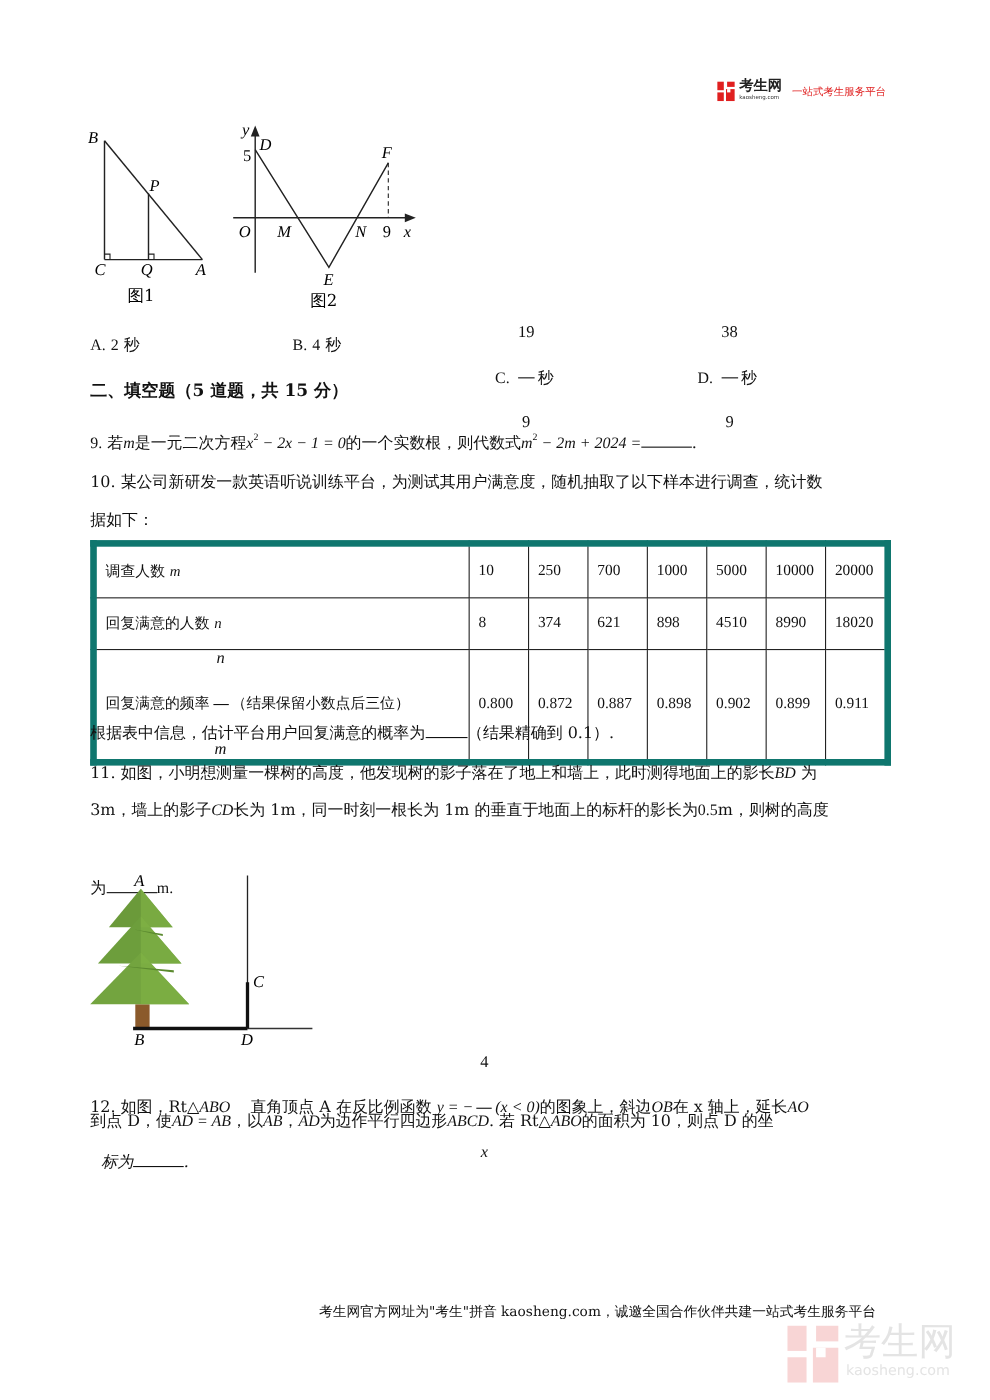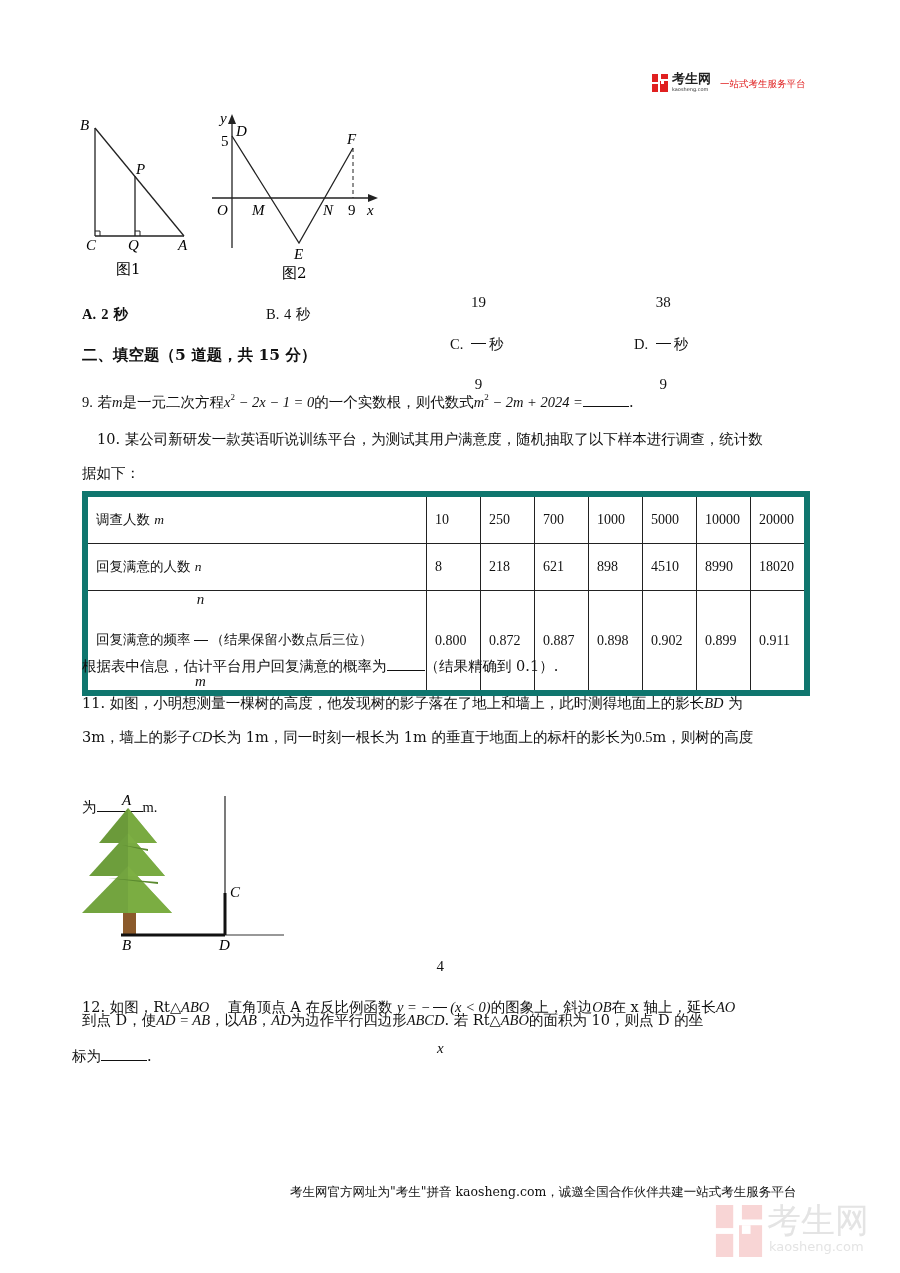--- a/index.html
+++ b/index.html
@@ -79,21 +79,21 @@
   <text x="17" y="107" class="it" font-size="15">O</text>
   <text x="52" y="107" class="it" font-size="15">M</text>
   <text x="123" y="107" class="it" font-size="15">N</text>
   <text x="148" y="107" class="lat" font-size="15">9</text>
   <text x="167" y="107" class="it" font-size="15">x</text>
   <text x="94" y="151" class="it" font-size="15">E</text>
   <text x="147" y="36" class="it" font-size="15">F</text>
   <text x="82" y="170" font-size="15" font-family="DejaVu Serif, serif">图2</text>
 </svg>
 
-<div class="abs txt" style="left:82px; top:304px;font-weight:bold;">
+<div class="abs txt" style="left:82px; top:304px;">
   <span class="lat">A.</span>
   <span class="lat">2</span>
   <span>秒</span>
 </div>
 <div class="abs txt" style="left:266px; top:304px;">
   <span class="lat">B.</span>
   <span class="lat">4</span>
   <span>秒</span>
 </div>
 <div class="abs txt" style="left:450px; top:294px; display:flex; align-items:center;">
@@ -115,39 +115,39 @@
   <span>秒</span>
 </div>
 
 <div class="abs txt" style="left:82px; top:345px; font-weight:bold; font-size:15.5px;">二、填空题（5 道题，共 15 分）</div>
 
 <div class="abs txt" style="left:82px; top:387px;">
   <span class="lat">9.</span>
   <span>若</span><span class="it">m</span><span>是一元二次方程</span><span class="it">x</span><sup class="lat">2</sup><span class="it"> − 2x − 1 = 0</span><span>的一个实数根，则代数式</span><span class="it">m</span><sup class="lat">2</sup><span class="it"> − 2m + 2024 =</span><span class="blank" style="width:46px;"></span><span>.</span>
 </div>
 
-<div class="abs txt" style="left:82px; top:429px;margin-left:15px;">10. 某公司新研发一款英语听说训练平台，为测试其用户满意度，随机抽取了以下样本进行调查，统计数</div>
+<div class="abs txt" style="left:82px; top:429px;">10. 某公司新研发一款英语听说训练平台，为测试其用户满意度，随机抽取了以下样本进行调查，统计数</div>
 <div class="abs txt" style="left:82px; top:463px;">据如下：</div>
 
 <table class="data">
   <tbody>
       <tr>
     <td class="head"><span>调查人数</span> <span class="it">m</span></td>
     <td class="num">10</td>
     <td class="num">250</td>
     <td class="num">700</td>
     <td class="num">1000</td>
     <td class="num">5000</td>
     <td class="num">10000</td>
     <td class="num">20000</td>
   </tr>
   <tr>
     <td class="head"><span>回复满意的人数</span> <span class="it">n</span></td>
     <td class="num">8</td>
-    <td class="num">218</td>
+    <td class="num">374</td>
     <td class="num">621</td>
     <td class="num">898</td>
     <td class="num">4510</td>
     <td class="num">8990</td>
     <td class="num">18020</td>
   </tr>
   <tr>
     <td class="head">
       <span>回复满意的频率</span><span class="frac it">
             <span>n</span>
@@ -205,21 +205,21 @@
   <span class="frac">
       <span>4</span>
       <span class="bar"></span>
       <span class="it">x</span>
     </span>
   <span class="it">(x &lt; 0)</span><span>的图象上，斜边</span><span class="it">OB</span><span>在 x 轴上，延长</span><span class="it">AO</span>
 </div>
 <div class="abs txt" style="left:82px; top:1010px;">
   <span>到点 D，使</span><span class="it">AD = AB</span><span>，以</span><span class="it">AB</span><span>，</span><span class="it">AD</span><span>为边作平行四边形</span><span class="it">ABCD</span><span>. 若 Rt△</span><span class="it">ABO</span><span>的面积为 10，则点 D 的坐</span>
 </div>
-<div class="abs txt" style="left:72px; top:1046px;">
+<div class="abs txt" style="left:92px; top:1046px;font-style:italic;">
   <span>标为</span><span class="blank" style="width:46px;"></span><span>.</span>
 </div>
 
 <div class="abs txt footer">考生网官方网址为"考生"拼音 kaosheng.com，诚邀全国合作伙伴共建一站式考生服务平台</div>
 
 <div class="abs wm">
   <svg style="position:absolute; left:0; top:0;" width="48" height="52" viewBox="0 0 16 18">
     <rect x="0" y="0" width="6" height="8" fill="#f8d5d5"></rect>
     <rect x="0" y="10" width="6" height="8" fill="#f8d5d5"></rect>
     <rect x="9" y="0" width="7" height="5" fill="#f8d5d5"></rect>

